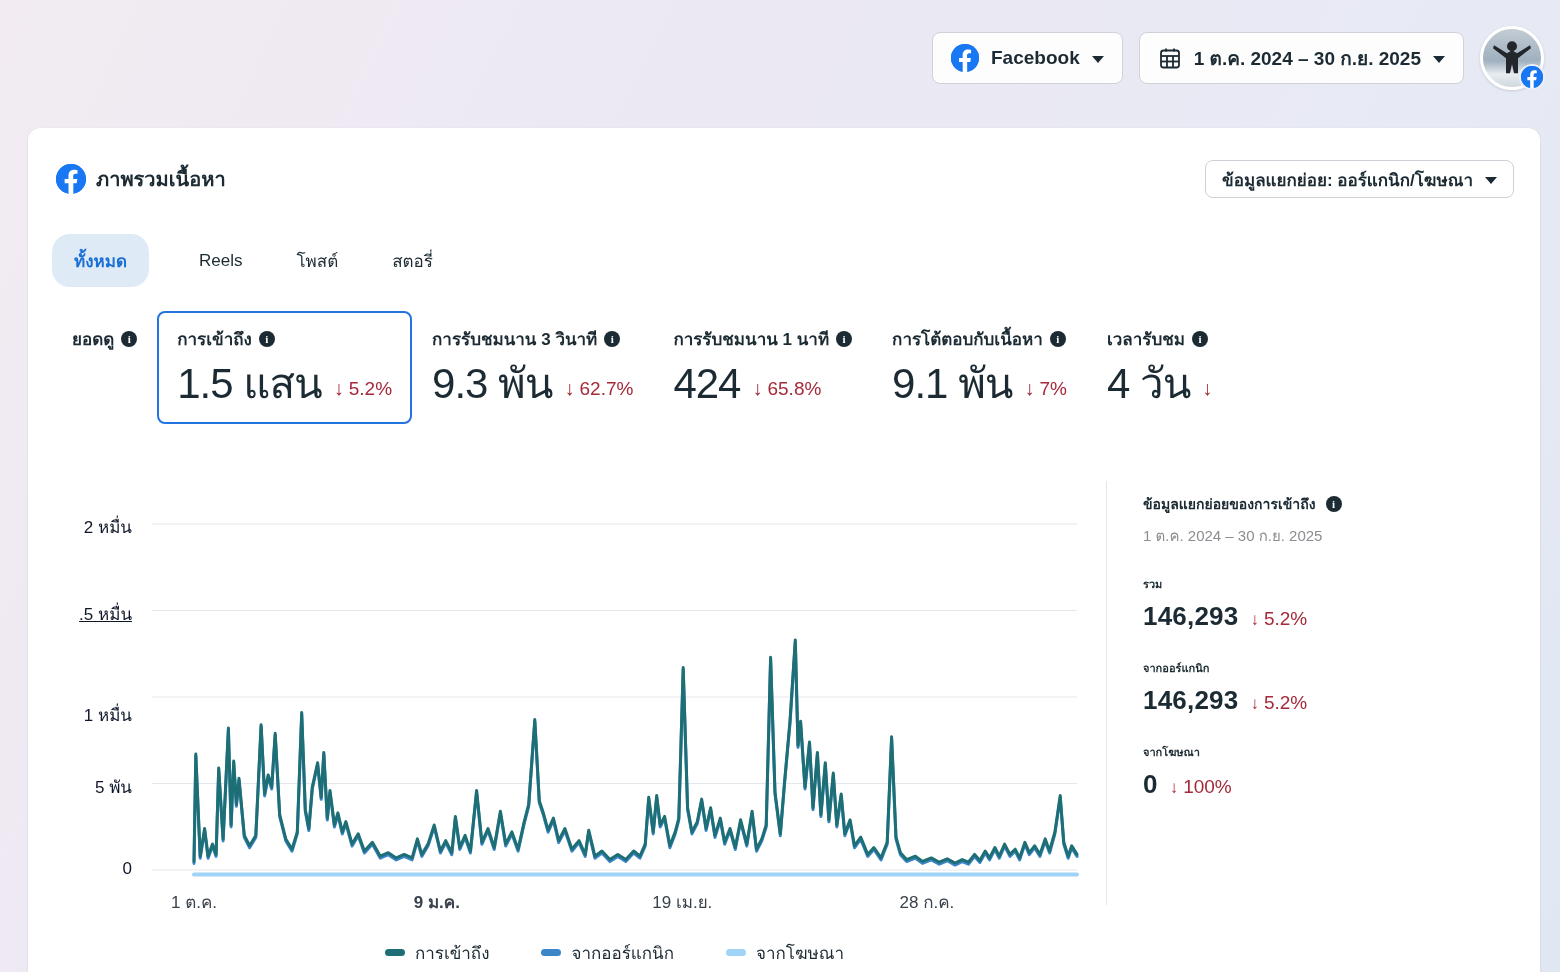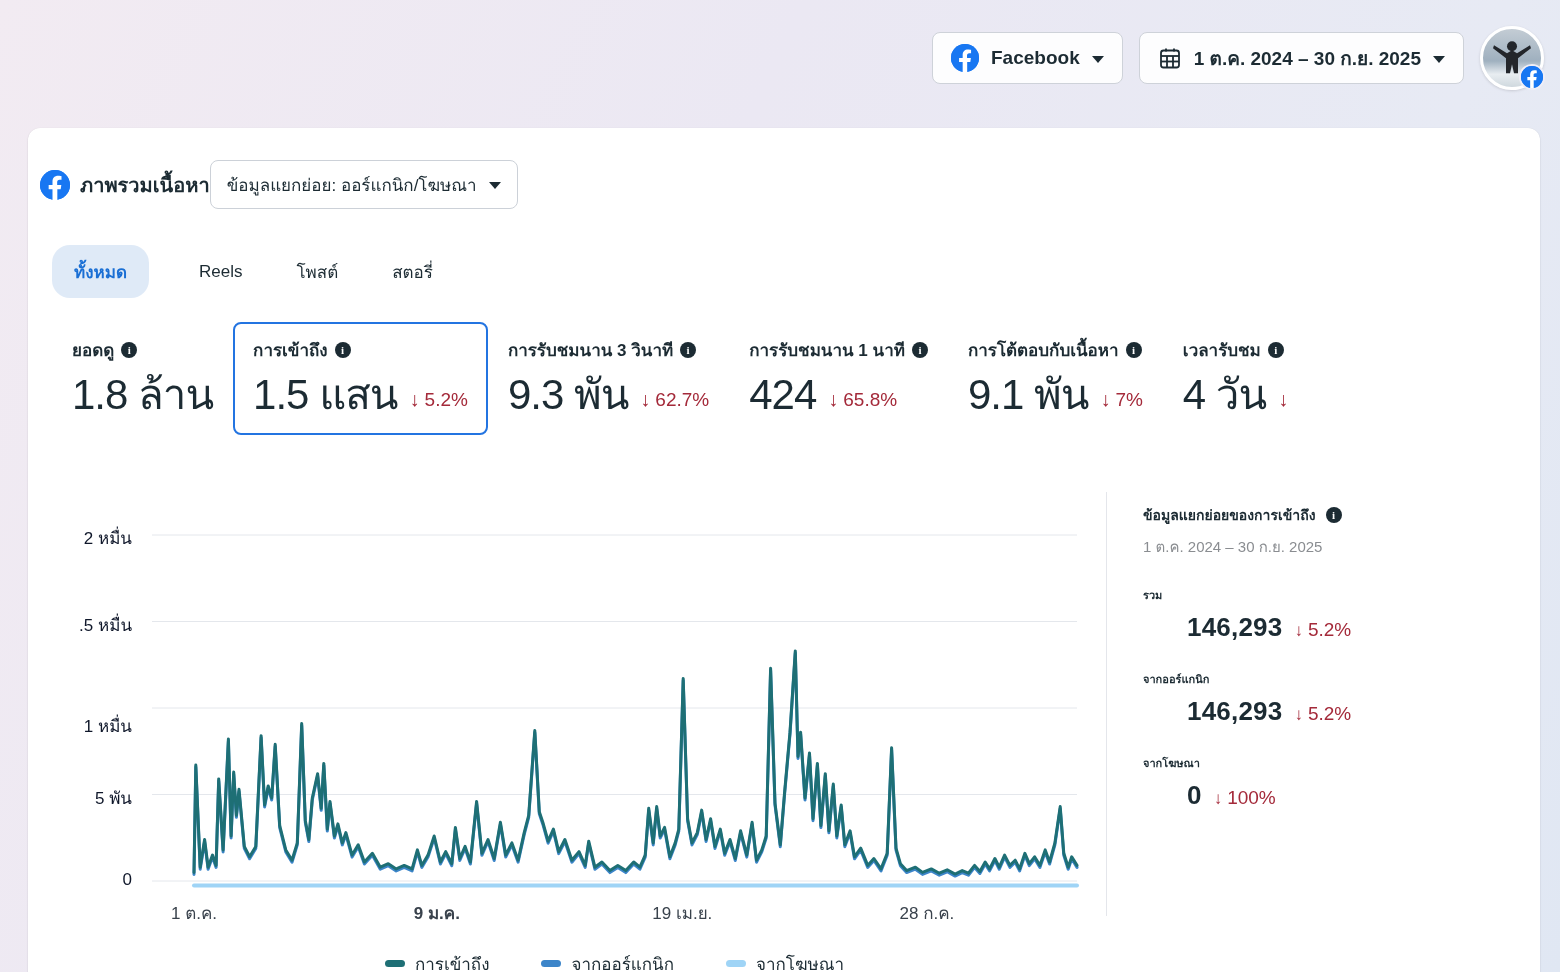--- a/index.html
+++ b/index.html
@@ -22,24 +22,24 @@
   .fb-circle svg { width:100%; height:100%; }
   .cal-icon { width:24px; height:24px; }
   .avatar { width:64px; height:64px; border-radius:50%; border:3px solid #fff; box-shadow:0 1px 3px rgba(0,0,0,.15);
     background:linear-gradient(180deg,#c3ccd4 0%,#9fb0bf 55%,#e8edf1 78%,#cfd8de 100%); position:relative; cursor:pointer; }
   .avatar svg.person { position:absolute; left:50%; top:50%; transform:translate(-50%,-52%); }
   .avatar .badge { position:absolute; right:-4px; bottom:-3px; width:26px; height:26px; border-radius:50%; background:#1877f2; border:2px solid #f0eef6; display:flex; align-items:center; justify-content:center; }
   .avatar .badge svg { width:100%; height:100%; }
   
   .card { position:absolute; left:28px; top:128px; width:1512px; height:872px;
     background:#fff; border-radius:12px; box-shadow:0 1px 2px rgba(0,0,0,.12), 0 0 1px rgba(0,0,0,.08); padding:32px 0 0 0; }
-  .card-header { display:flex; justify-content:flex-start; align-items:center; padding:0 26px 0 12px; }
+  .card-header { display:flex; justify-content:space-between; align-items:center; padding:0 26px 0 28px; }
   .card-title-wrap { display:flex; align-items:center; gap:10px; }
   .card-title { font-size:20px; font-weight:700; }
-  .breakdown-select { display:flex; align-items:center; gap:12px; border:1px solid #ccd1d8; border-radius:8px; padding:0 16px; height:49px; font-size:17px; font-weight:400; cursor:pointer; background:#fff; }
+  .breakdown-select { display:flex; align-items:center; gap:12px; border:1px solid #ccd1d8; border-radius:8px; padding:0 16px; height:38px; font-size:17px; font-weight:700; cursor:pointer; background:#fff; }
   
   .tabs { display:flex; align-items:center; gap:46px; margin:36px 0 0 24px; }
   .tab { font-size:17px; font-weight:500; padding:13px 4px; border-radius:18px; cursor:pointer; white-space:nowrap; }
   .tab.active { background:#dfeaf7; color:#1a6fd4; font-weight:600; padding:13px 22px; }
   
   .metrics { display:flex; align-items:flex-start; gap:40px; margin:38px 0 0 0; padding-left:44px; height:122px; }
   .metric { flex:0 0 auto; }
   .metric.selected { border:2px solid #2374e1; border-radius:8px; padding:12px 18px 16px 18px; margin:-14px -20px -18px -20px; }
   .m-label { display:flex; align-items:center; gap:7px; font-size:17px; font-weight:700; white-space:nowrap; }
   .info { width:16px; height:16px; border-radius:50%; background:#1c2b33; color:#fff; font-size:11px; font-weight:700; display:inline-flex; align-items:center; justify-content:center; font-family:"Liberation Serif","DejaVu Serif",serif; cursor:pointer; flex:0 0 auto; }
@@ -59,21 +59,21 @@
   .swatch { width:20px; height:7px; border-radius:4px; }
   .vdivider { width:1px; background:#e4e6eb; height:424px; margin-top:-10px; flex:0 0 auto; }
   
   .panel { padding:2px 0 0 36px; width:392px; }
   .panel-title-row { display:flex; align-items:center; gap:10px; }
   .panel-title { font-size:14px; font-weight:700; }
   .panel-sub { font-size:15px; color:#8a8d91; margin-top:9px; }
   .stat { margin-top:27px; }
   .stat-label { font-size:11px; font-weight:700; }
   .stat-value-row { display:flex; align-items:baseline; gap:12px; margin-top:8px; }
-  .stat-value { font-size:26px; font-weight:700; letter-spacing:.2px;margin-left:44px; }
+  .stat-value { font-size:26px; font-weight:700; letter-spacing:.2px; }
   .stat .delta { padding-bottom:0; }
   .stat .delta .arr { font-size:17px; }
   .stat .delta .pct { font-size:19px; }
 </style>
 </head>
 <body>
 
 <div class="topbar">
   <div class="pill-btn">
     <span class="fb-circle">
@@ -135,23 +135,20 @@
       <div class="tab">Reels</div>
       <div class="tab">โพสต์</div>
       <div class="tab">สตอรี่</div>
     </div>
 
   <div class="metrics" id="metrics">
       <div class="metric">
         <div class="m-label">
           <span>ยอดดู</span>
           <span class="info">i</span>
-        </div>
-        <div class="m-value-row">
-          <span class="m-value">1.8 ล้าน</span>
         </div>
       </div>
       <div class="metric selected">
         <div class="m-label">
           <span>การเข้าถึง</span>
           <span class="info">i</span>
         </div>
         <div class="m-value-row">
           <span class="m-value">1.5 แสน</span>
           <span class="delta">
@@ -235,21 +232,21 @@
             <span>จากออร์แกนิก</span>
           </div>
           <div class="legend-item">
             <span class="swatch" style="background: rgb(159, 212, 246);"></span>
             <span>จากโฆษณา</span>
           </div>
         </div>
     <div class="ylabel" style="top: 368px;">0</div>
         <div class="ylabel" style="top: 281.5px;">5 พัน</div>
         <div class="ylabel" style="top: 210px;">1 หมื่น</div>
-        <div class="ylabel" style="top: 108.5px;">.5 หมื่น</div>
+        <div class="ylabel" style="top: 108.5px; text-decoration: underline;">.5 หมื่น</div>
         <div class="ylabel" style="top: 22px;">2 หมื่น</div>
         <div class="xlabel" style="left: 78px; top: 397px;">1 ต.ค.</div>
         <div class="xlabel" style="left: 320.825px; top: 397px; font-weight: bold;">9 ม.ค.</div>
         <div class="xlabel" style="left: 566.299px; top: 397px;">19 เม.ย.</div>
         <div class="xlabel" style="left: 810.89px; top: 397px;">28 ก.ค.</div>
       </div>
     <div class="vdivider"></div>
     <div class="panel">
       <div class="panel-title-row">
         <span class="panel-title">ข้อมูลแยกย่อยของการเข้าถึง</span>

